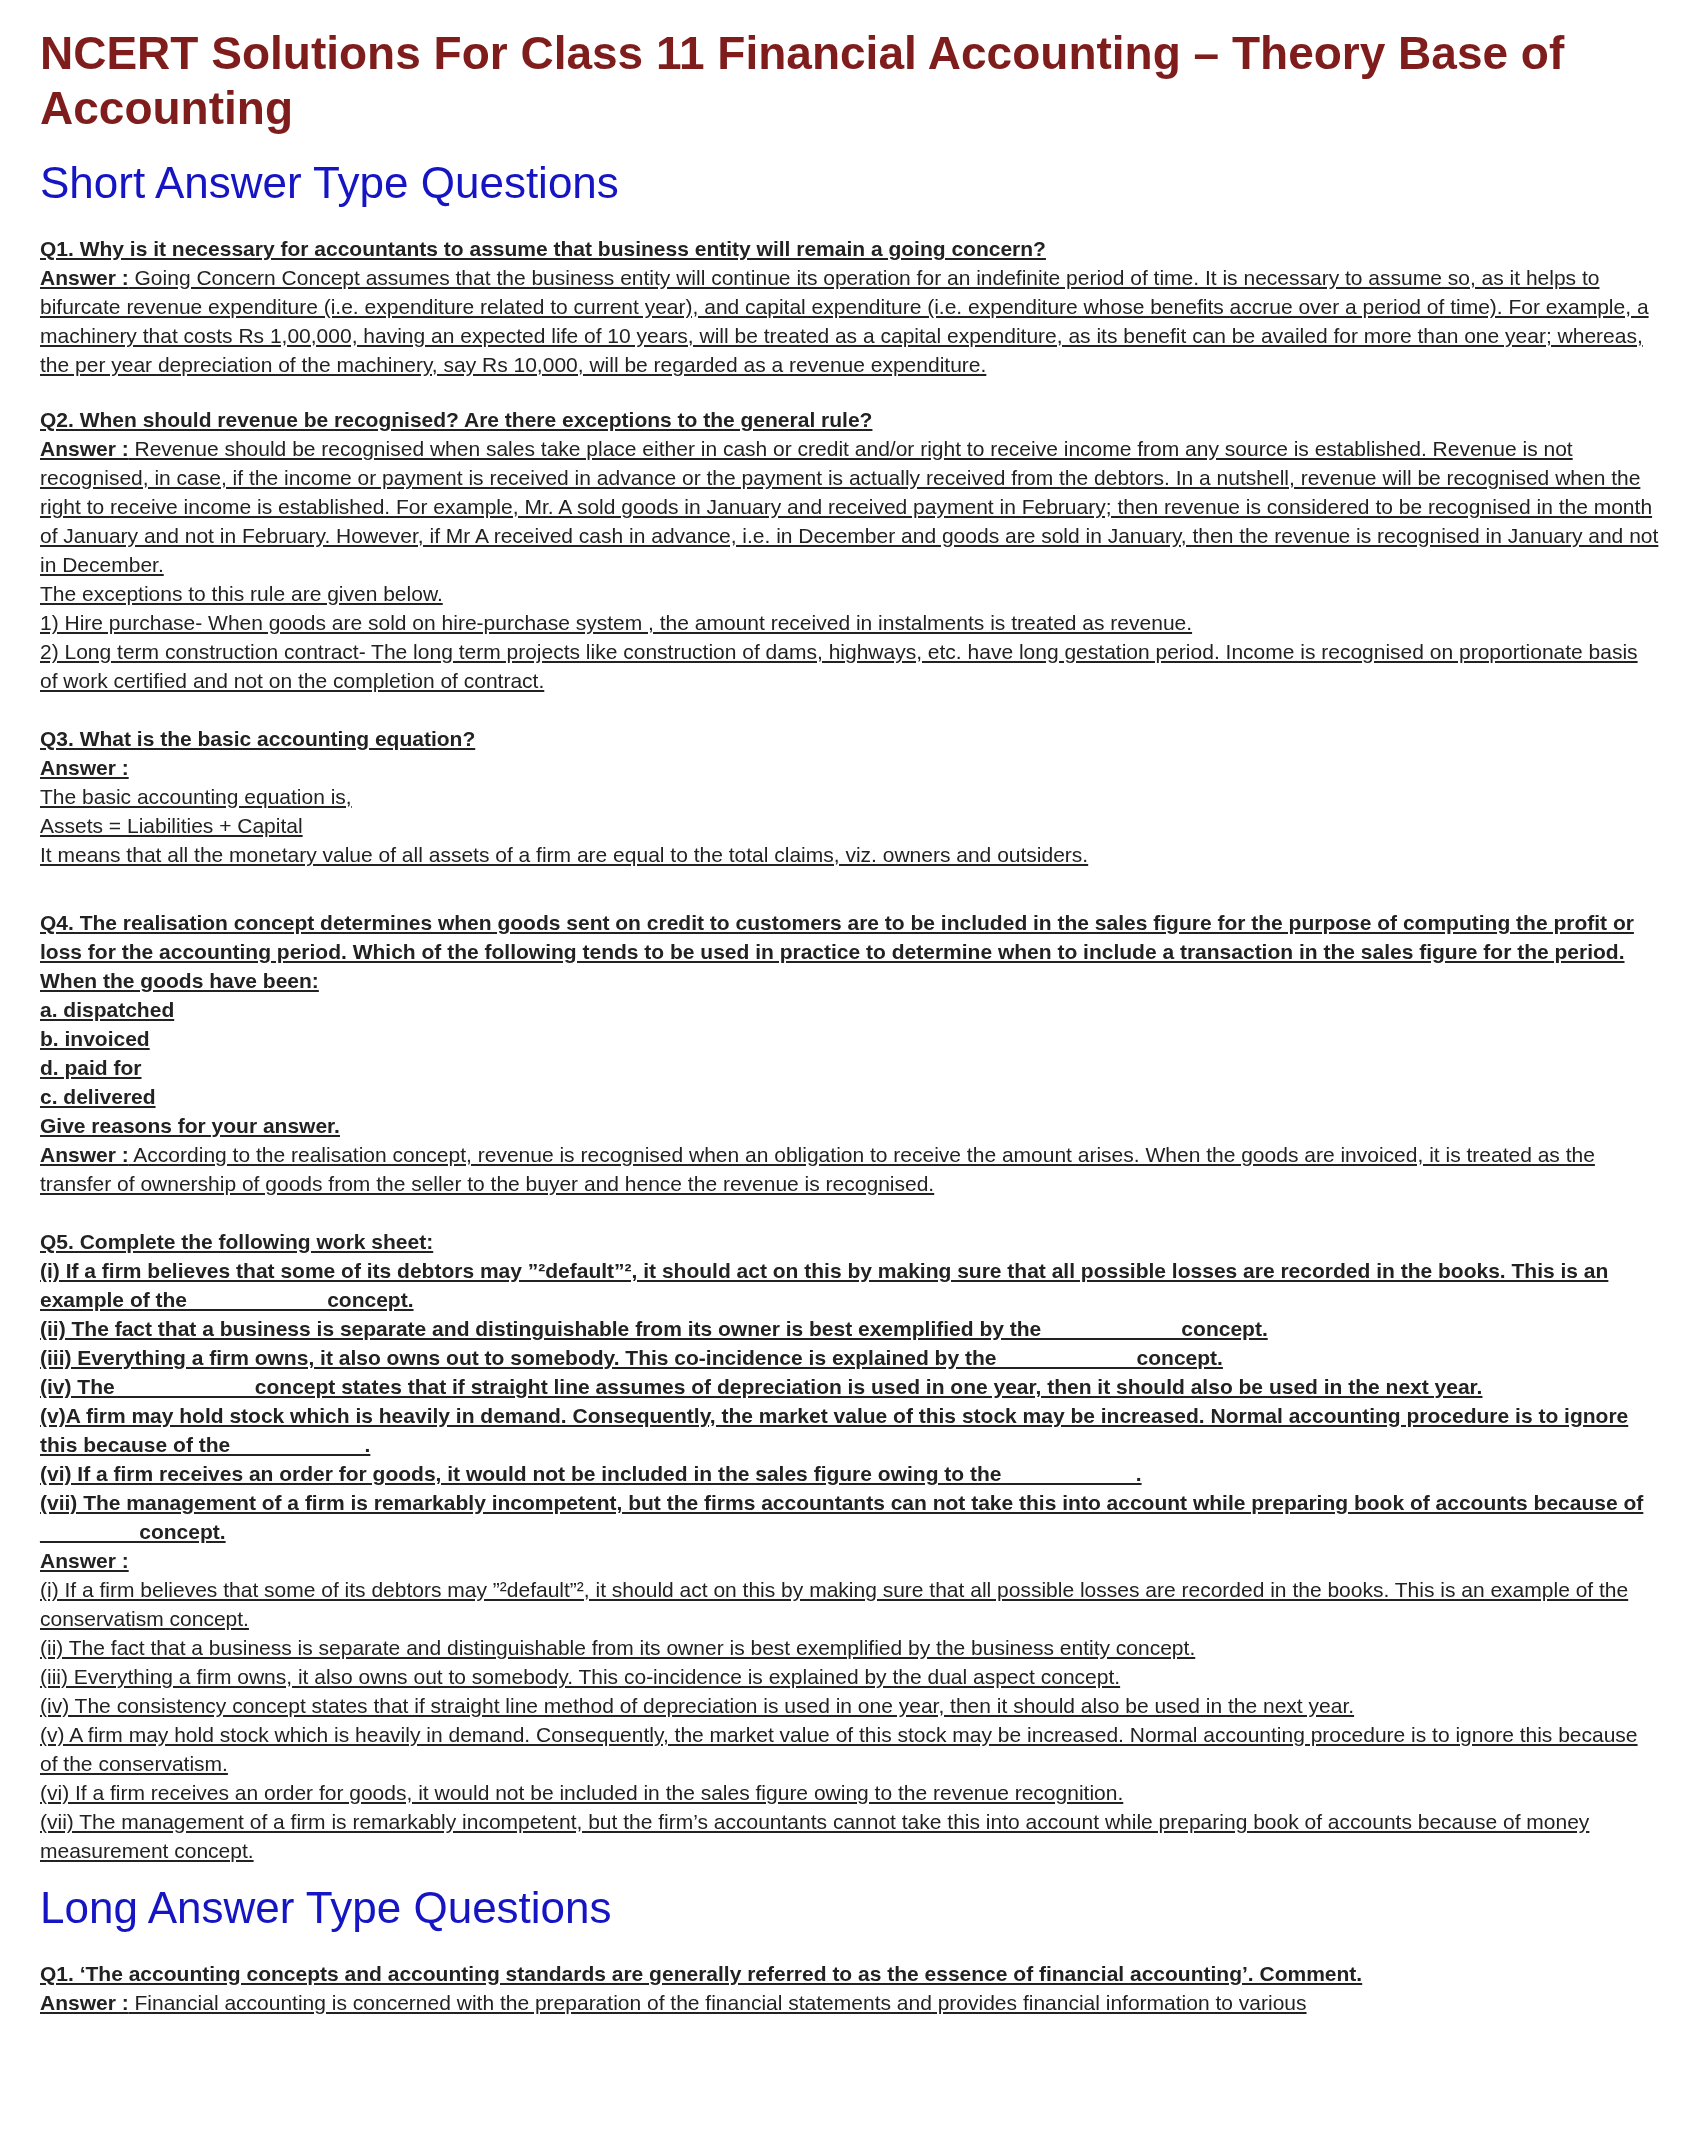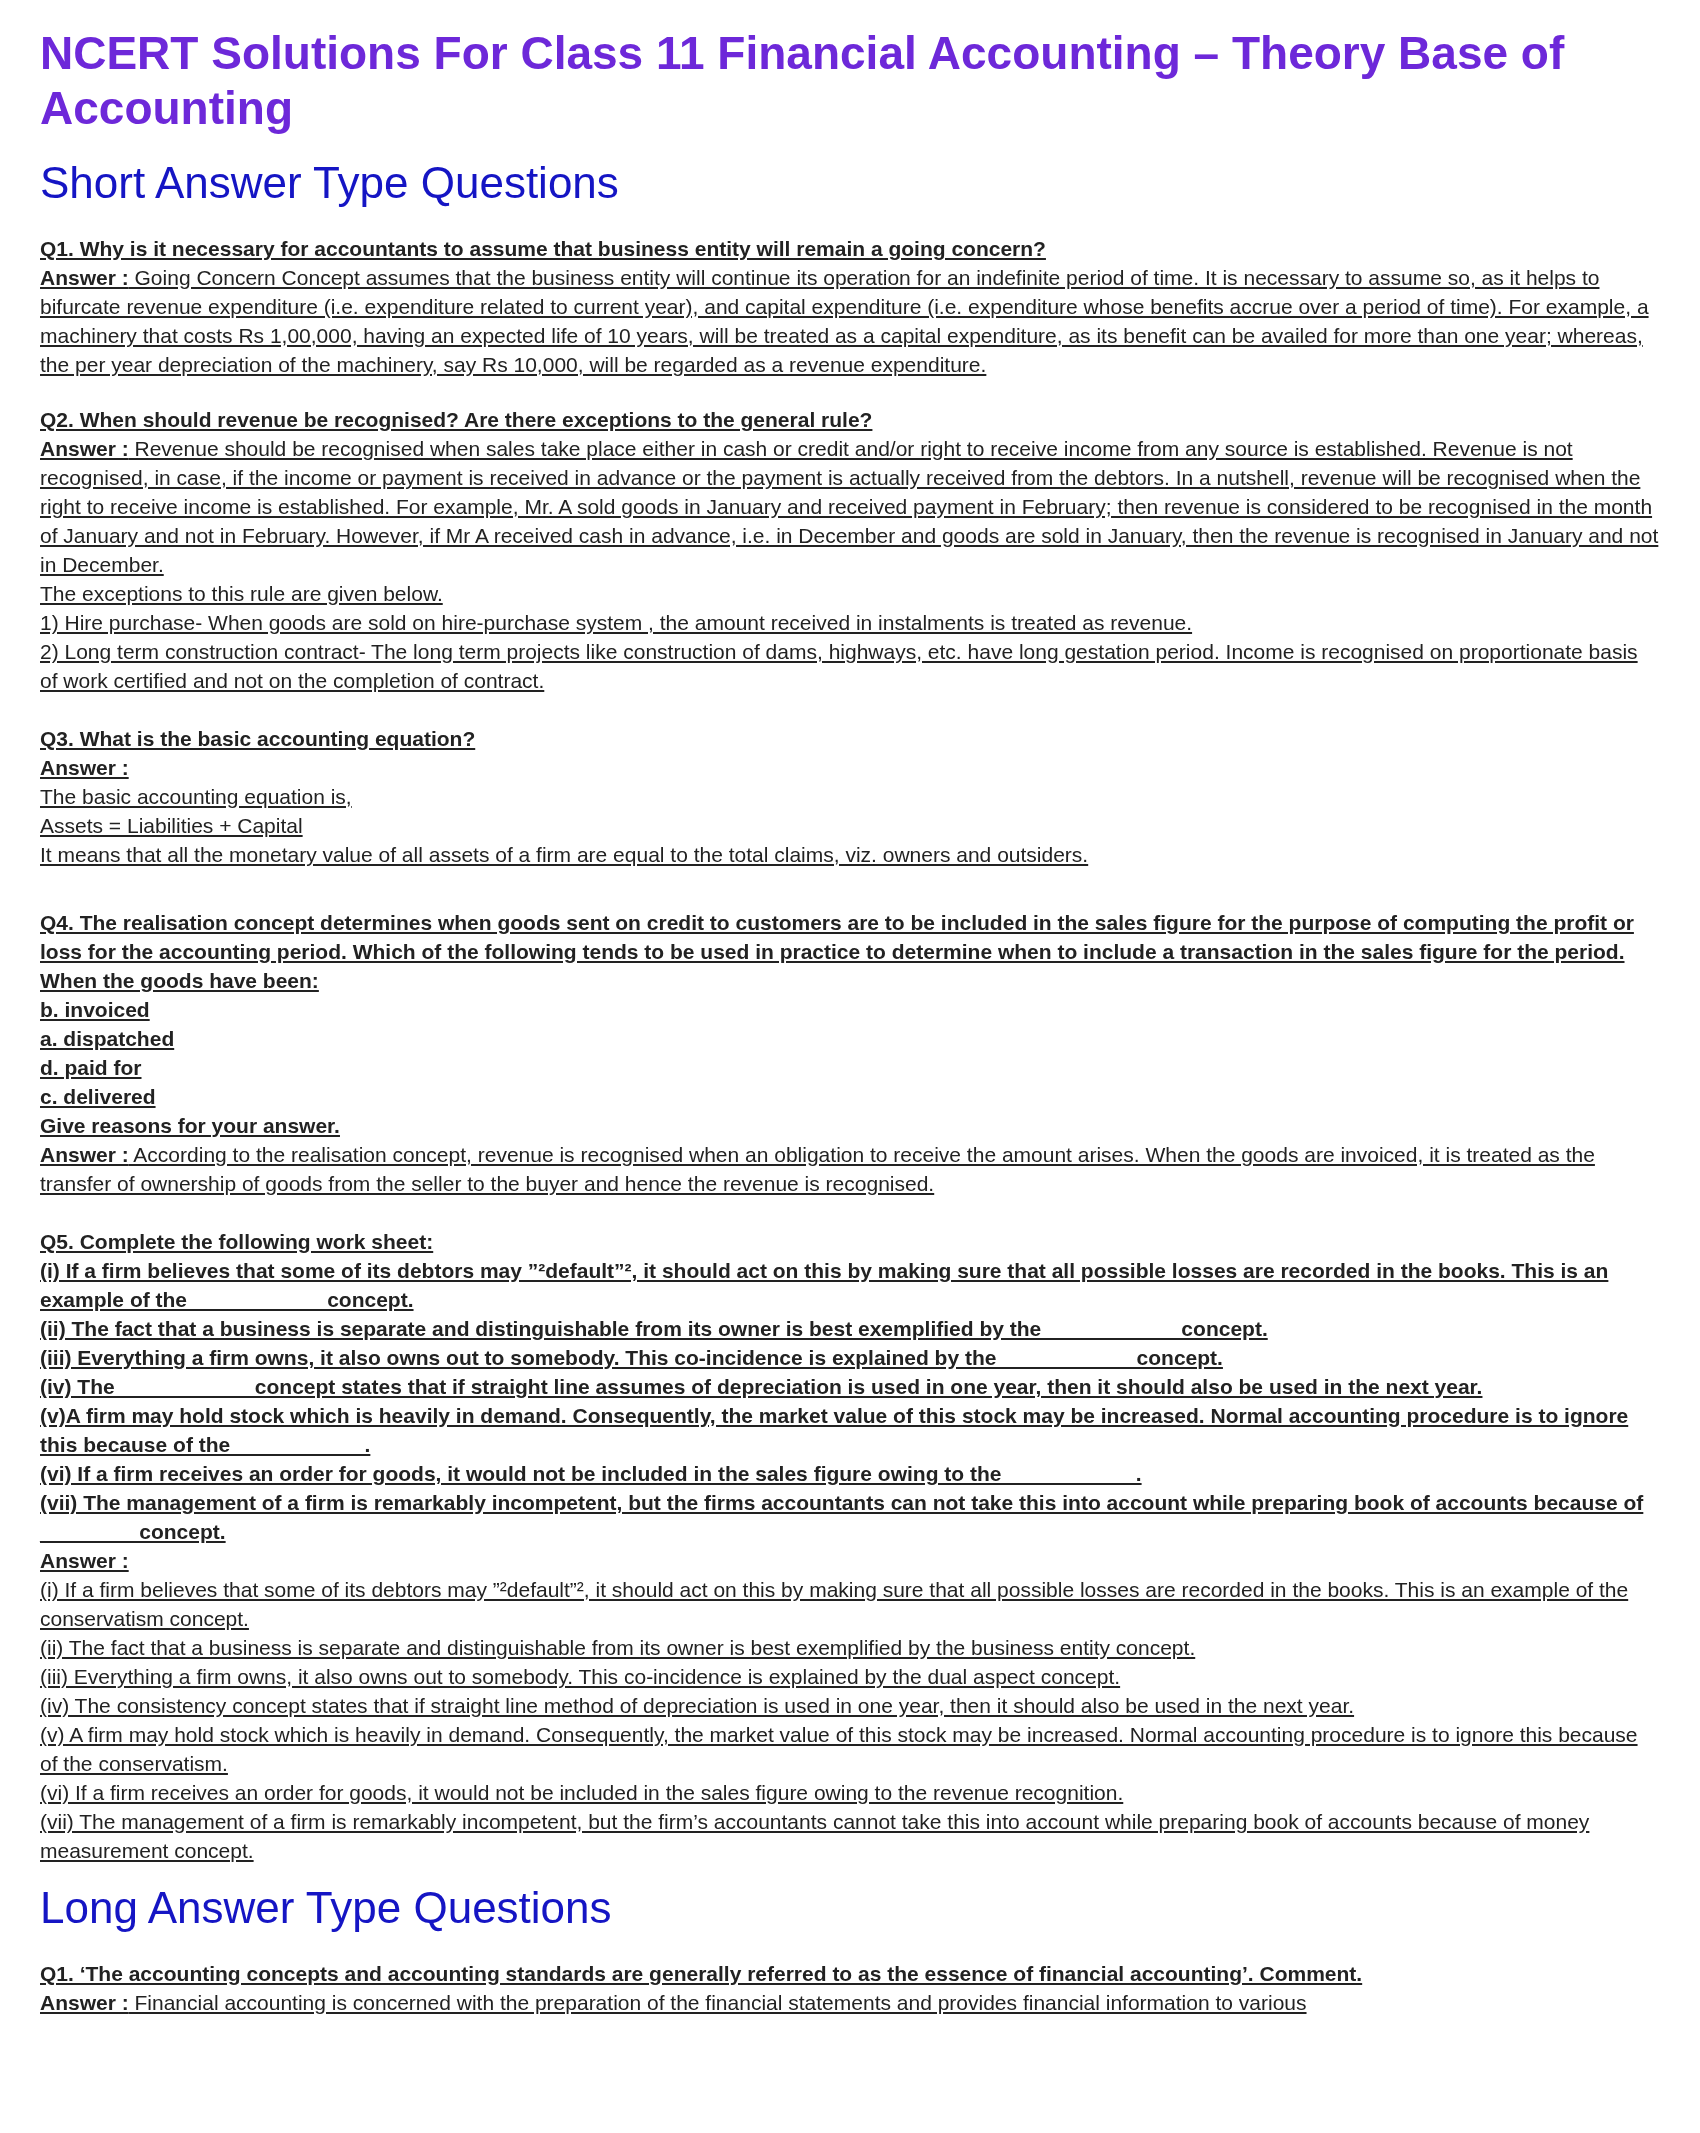--- a/index.html
+++ b/index.html
@@ -1,18 +1,18 @@
 <!DOCTYPE html>
 <html><head>
 <meta charset="utf-8">
 <style>
   html, body { margin: 0; padding: 0; background: #ffffff; }
   body { width: 1700px; height: 2133px; overflow: hidden; font-family: "Liberation Sans", sans-serif; color: #222222; }
   .page { padding: 22px 40px 0 40px; }
-  .title { color: #6d28d9; font-weight: bold; font-size: 46px; line-height: 55px; margin: 4px 0 0 0; }
+  .title { color: #7f1d1d; font-weight: bold; font-size: 46px; line-height: 55px; margin: 4px 0 0 0; }
   .section-h { color: #1515c4; font-size: 44px; line-height: 46px; margin: 24px 0 0 0; font-weight: normal; }
   .qblock { margin-top: 26px; font-size: 21px; line-height: 29px; text-decoration: underline; }
   .qblock.first { margin-top: 28px; }
   .q { font-weight: bold; }
   .ans-label { font-weight: bold; }
   .line { display: block; }
 </style>
 </head>
 <body>
 
@@ -37,22 +37,22 @@
   <div class="qblock" style="margin-top:29px">
     <div class="q">Q3. What is the basic accounting equation?</div>
     <div class="ans-label">Answer :</div>
     <div class="line">The basic accounting equation is,</div>
     <div class="line">Assets = Liabilities + Capital</div>
     <div class="line">It means that all the monetary value of all assets of a firm are equal to the total claims, viz. owners and outsiders.</div>
   </div>
 
   <div class="qblock" style="margin-top:39px">
     <div class="q">Q4. The realisation concept determines when goods sent on credit to customers are to be included in the sales figure for the purpose of computing the profit or loss for the accounting period. Which of the following tends to be used in practice to determine when to include a transaction in the sales figure for the period. When the goods have been:</div>
+    <div class="q line">a. dispatched</div>
     <div class="q line">b. invoiced</div>
-    <div class="q line">a. dispatched</div>
     <div class="q line">d. paid for</div>
     <div class="q line">c. delivered</div>
     <div class="q line">Give reasons for your answer.</div>
     <div><span class="ans-label">Answer :</span><span> According to the realisation concept, revenue is recognised when an obligation to receive the amount arises. When the goods are invoiced, it is treated as the transfer of ownership of goods from the seller to the buyer and hence the revenue is recognised.</span></div>
   </div>
 
   <div class="qblock" style="margin-top:29px">
     <div class="q">Q5. Complete the following work sheet:</div>
     <div class="q line">(i) If a firm believes that some of its debtors may ”²default”², it should act on this by making sure that all possible losses are recorded in the books. This is an example of the ___________ concept.</div>
     <div class="q line">(ii) The fact that a business is separate and distinguishable from its owner is best exemplified by the ___________ concept.</div>

